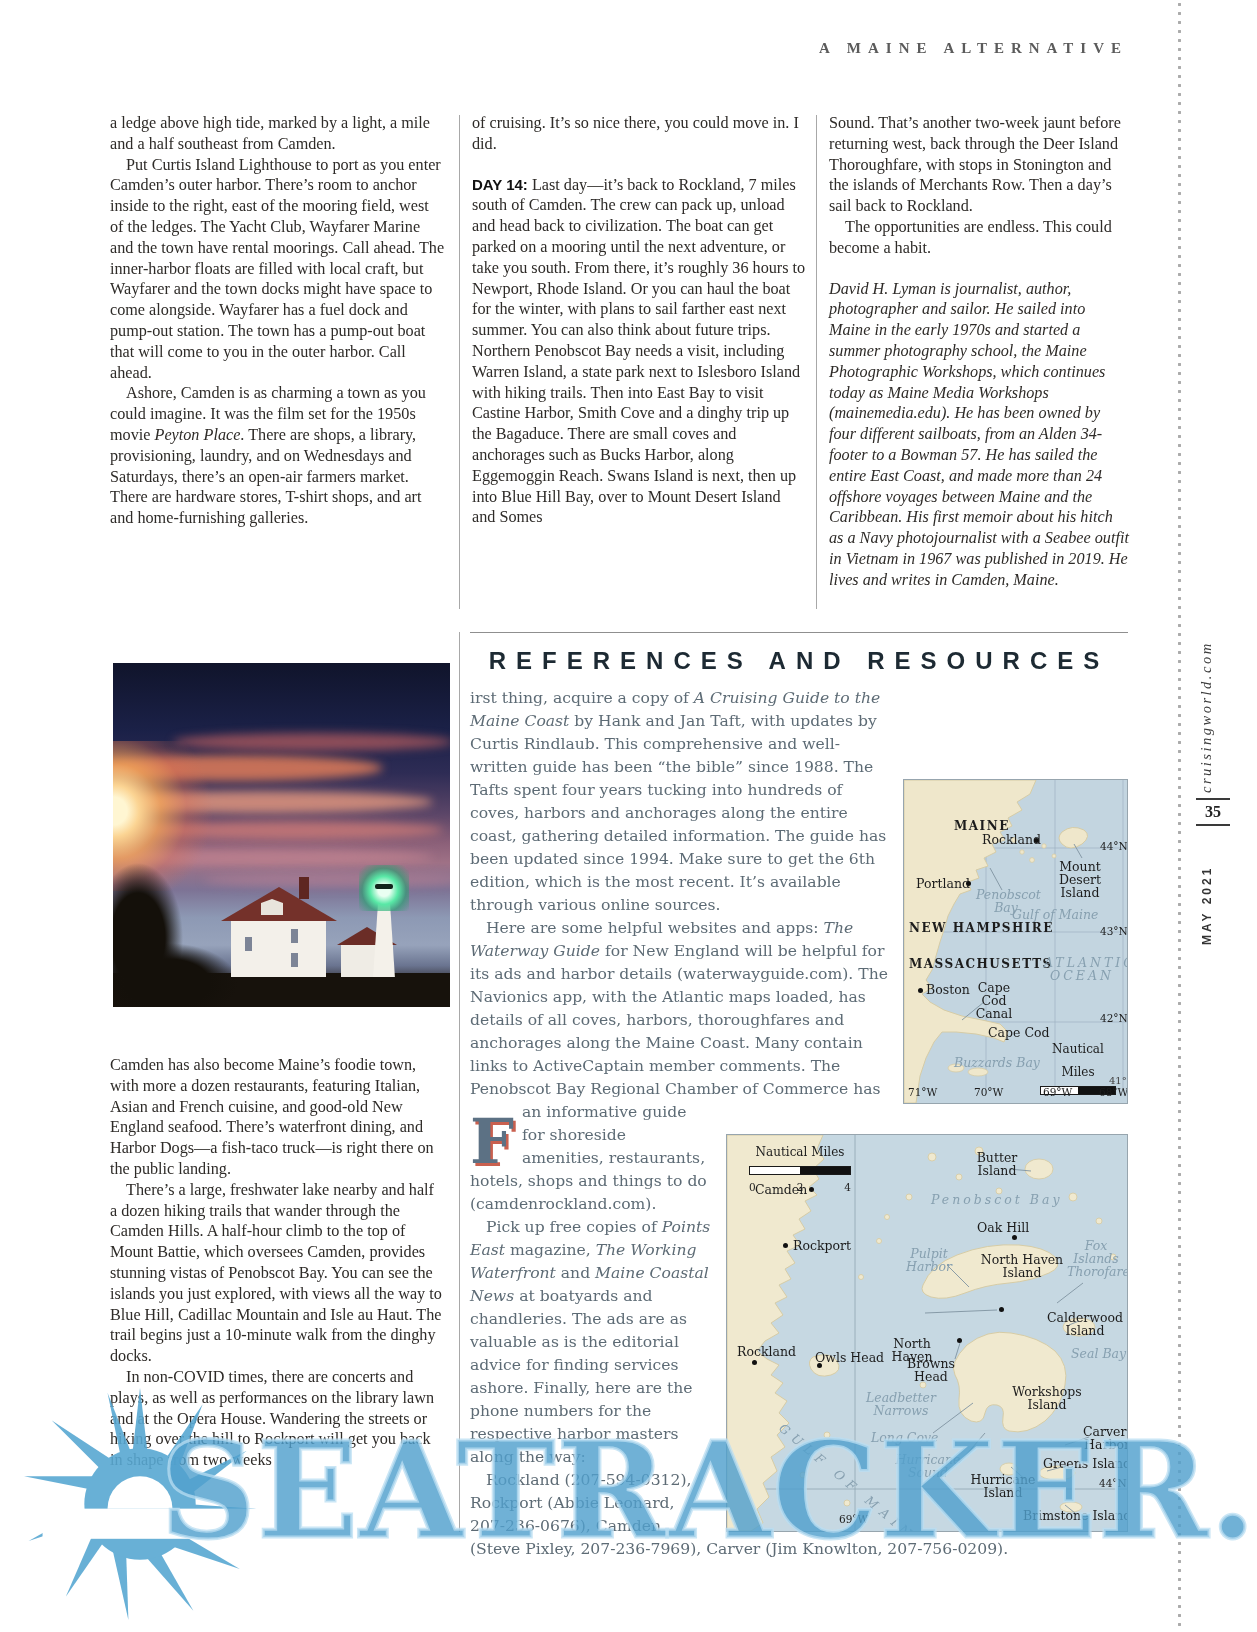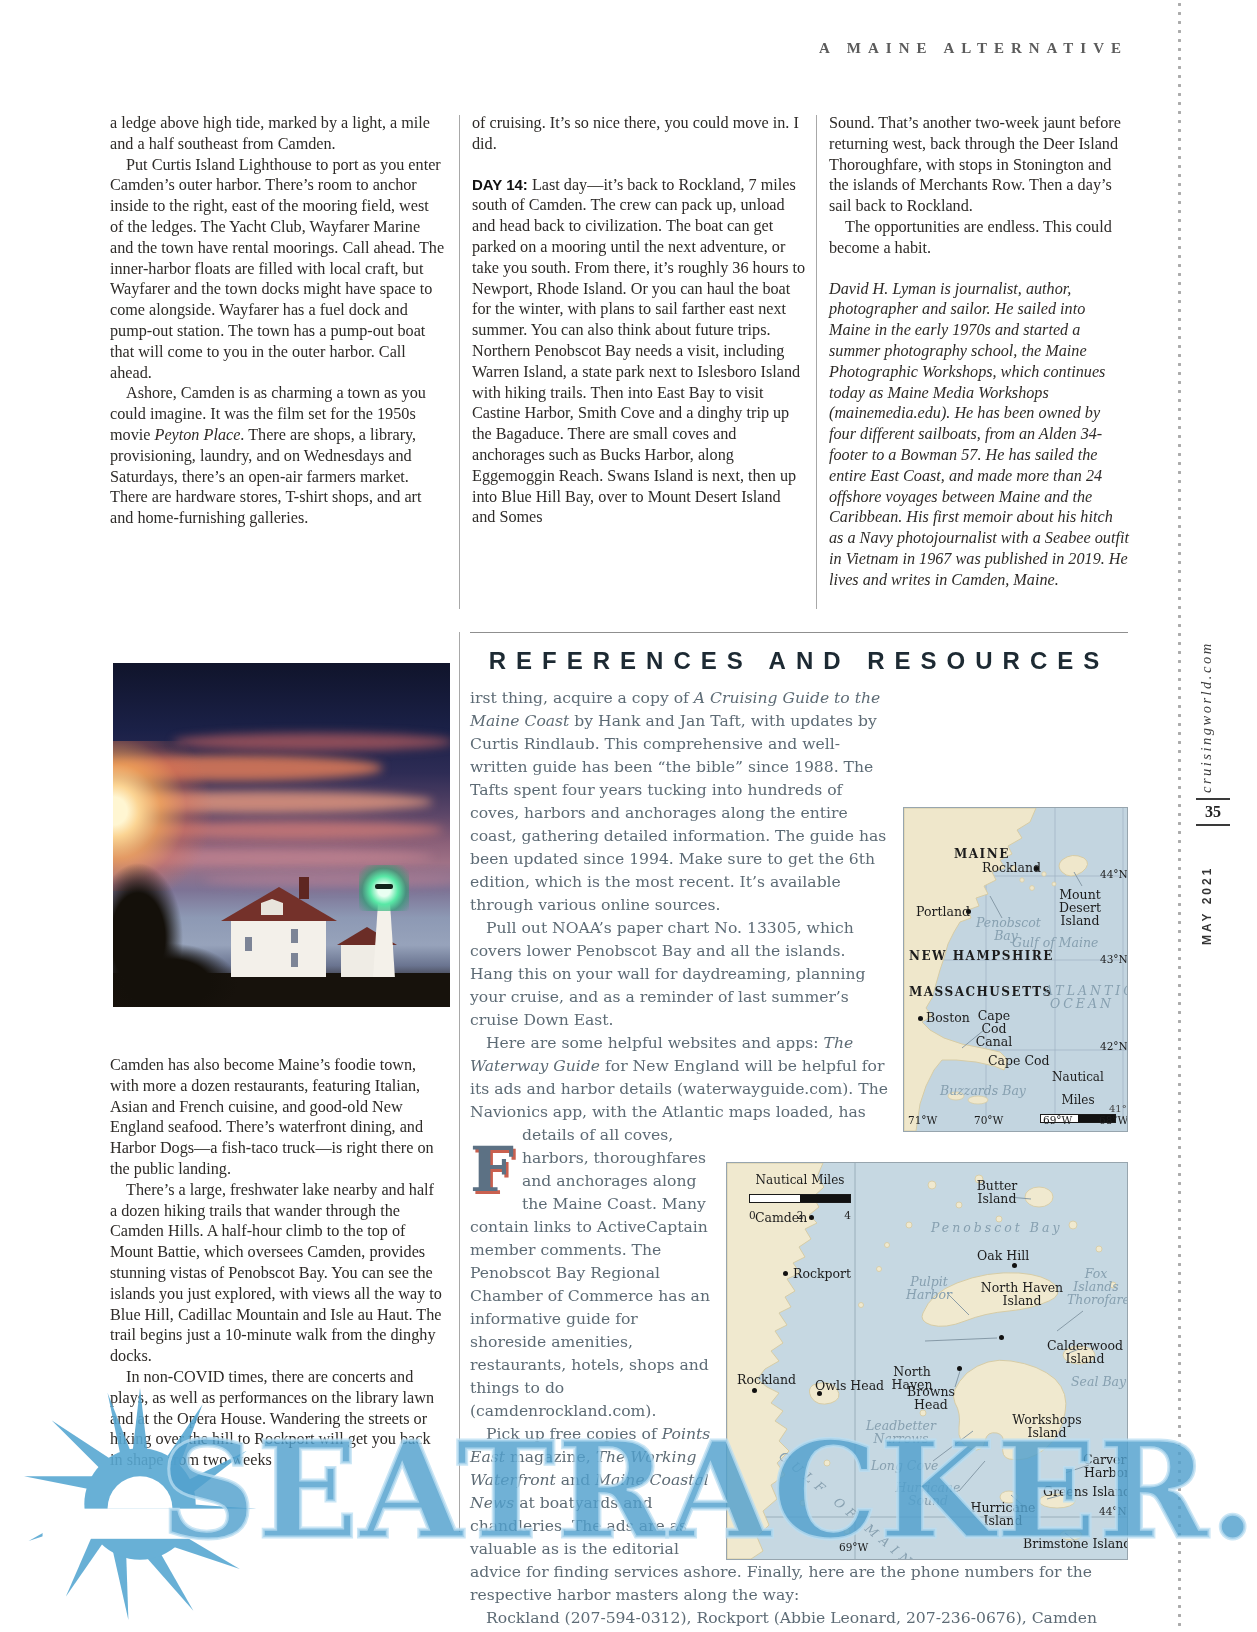--- a/index.html
+++ b/index.html
@@ -45,21 +45,21 @@
   
   .refs{left:470px;top:632px;width:658px;border-top:1px solid #8f8f8f;}
   .refs h2{margin:14px 0 12px 0;text-align:center;font-family:"Liberation Sans",sans-serif;
            font-weight:700;font-size:24px;letter-spacing:10px;color:#1d2a33;}
   .refs .body{font-family:"DejaVu Serif",serif;font-size:15.6px;line-height:23px;color:#5d6b75;}
   .refs .body p{margin:0;}
   .refs .body p.ind{text-indent:16px;}
   .dropcap{float:left;font-family:"DejaVu Serif",serif;font-weight:700;font-size:62px;line-height:52px;
            padding:4px 8px 0 0;color:#5c7184;text-shadow:2.5px 2.5px 0 #c9604f;}
   .mapbox{background:#c3d5e0;border:1px solid #97a5ae;position:relative;overflow:hidden;}
-  #map1{float:right;width:223px;height:323px;margin:120px 0 8px 14px;}
+  #map1{float:right;width:223px;height:323px;margin:92px 0 8px 14px;}
   #map2{float:right;clear:right;width:400px;height:396px;margin:22px 0 0 14px;}
   .mapbox svg{position:absolute;left:0;top:0;}
   .ml{position:absolute;font-size:12.5px;color:#1c1c1c;white-space:nowrap;line-height:13px;}
   .ml.b{font-weight:700;letter-spacing:1.5px;font-size:12px;}
   .ml.w{font-style:italic;color:#87a0b0;}
   .ml.ws{font-style:italic;color:#87a0b0;letter-spacing:3px;}
   .ml.sm{font-size:10.5px;}
   .ml.tiny{font-size:10px;color:#444;}
   .ml.ctr{text-align:center;}
   .mdot{position:absolute;width:5px;height:5px;border-radius:50%;background:#111;}
@@ -185,21 +185,21 @@
       <span class="ml w" style="left:108px;top:128px;">Gulf of Maine</span>
       <span class="ml b" style="left:5px;top:142px;">NEW HAMPSHIRE</span>
       <span class="ml sm" style="left:196px;top:145px;">43°N</span>
       <span class="ml b" style="left:5px;top:178px;">MASSACHUSETTS</span>
       <span class="ml ws ctr" style="left:140px;top:176px;width:76px;white-space:normal;">ATLANTIC OCEAN</span>
       <span class="mdot" style="left:14px;top:208px;"></span>
       <span class="ml" style="left:22px;top:203px;">Boston</span>
       <span class="ml ctr" style="left:62px;top:201px;width:56px;white-space:normal;">Cape Cod Canal</span>
       <span class="ml sm" style="left:196px;top:232px;">42°N</span>
       <span class="ml" style="left:84px;top:246px;">Cape Cod</span>
-      <span class="ml w" style="left:36px;top:276px;font-style:italic;">Buzzards Bay</span>
+      <span class="ml w" style="left:50px;top:276px;font-style:italic;">Buzzards Bay</span>
       <div class="scalebar" style="left:136px;top:258px;width:76px;">
         <div class="stitle">Nautical Miles</div>
         <div class="bar">
             <div class="wh" style="width:38px;"></div>
             <div class="bk" style="width:38px;"></div>
           </div>
         <div class="ticks">
             <span>0</span>
             <span>30</span>
             <span>60</span>
@@ -300,21 +300,20 @@
       <span class="ml w ctr" style="left:168px;top:318px;width:66px;white-space:normal;">Hurricane Sound</span>
       <span class="ml" style="left:316px;top:322px;">Greens Island</span>
       <span class="ml ctr" style="left:240px;top:338px;width:72px;white-space:normal;">Hurricane Island</span>
       <span class="ml sm" style="left:372px;top:342px;">44°N</span>
       <span class="ml" style="left:296px;top:374px;">Brimstone Island</span>
       <span class="ml ws" style="left:58px;top:286px;transform:rotate(40deg);transform-origin:left top;letter-spacing:6px;">GULF OF MAINE</span>
       <span class="ml sm" style="left:112px;top:378px;">69°W</span>
     </div>
 
     <p><span class="dropcap">F</span><span>irst thing, acquire a copy of </span><span class="i">A Cruising Guide to the Maine Coast</span><span> by Hank and Jan Taft, with updates by Curtis Rindlaub. This comprehensive and well-written guide has been “the bible” since 1988. The Tafts spent four years tucking into hundreds of coves, harbors and anchorages along the entire coast, gathering detailed information. The guide has been updated since 1994. Make sure to get the 6th edition, which is the most recent. It’s available through various online sources.</span></p>
-    <p class="ind"><span>Pull out NOAA’s paper chart No. 13305, which covers lower Penobscot Bay and all the islands. Hang this on your wall for daydreaming, planning your cruise, and as a reminder of last summer’s cruise Down East.</span></p>
     <p class="ind"><span>Here are some helpful websites and apps: </span><span class="i">The Waterway Guide</span><span> for New England will be helpful for its ads and harbor details (waterwayguide.com). The Navionics app, with the Atlantic maps loaded, has details of all coves, harbors, thoroughfares and anchorages along the Maine Coast. Many contain links to ActiveCaptain member comments. The Penobscot Bay Regional Chamber of Commerce has an informative guide for shoreside amenities, restaurants, hotels, shops and things to do (camdenrockland.com).</span></p>
     <p class="ind"><span>Pick up free copies of </span><span class="i">Points East</span><span> magazine, </span><span class="i">The Working Waterfront</span><span> and </span><span class="i">Maine Coastal News</span><span> at boatyards and chandleries. The ads are as valuable as is the editorial advice for finding services ashore. Finally, here are the phone numbers for the respective harbor masters along the way:</span></p>
     <p class="ind"><span>Rockland (207-594-0312), Rockport (Abbie Leonard, 207-236-0676), Camden (Steve Pixley, 207-236-7969), Carver (Jim Knowlton, 207-756-0209).</span></p>
   </div>
 </div>
 
 <div class="abs dotline"></div>
 <div class="abs vert site">cruisingworld.com</div>
 <div class="abs pnum">35</div>
 <div class="abs vert issue">MAY 2021</div>

